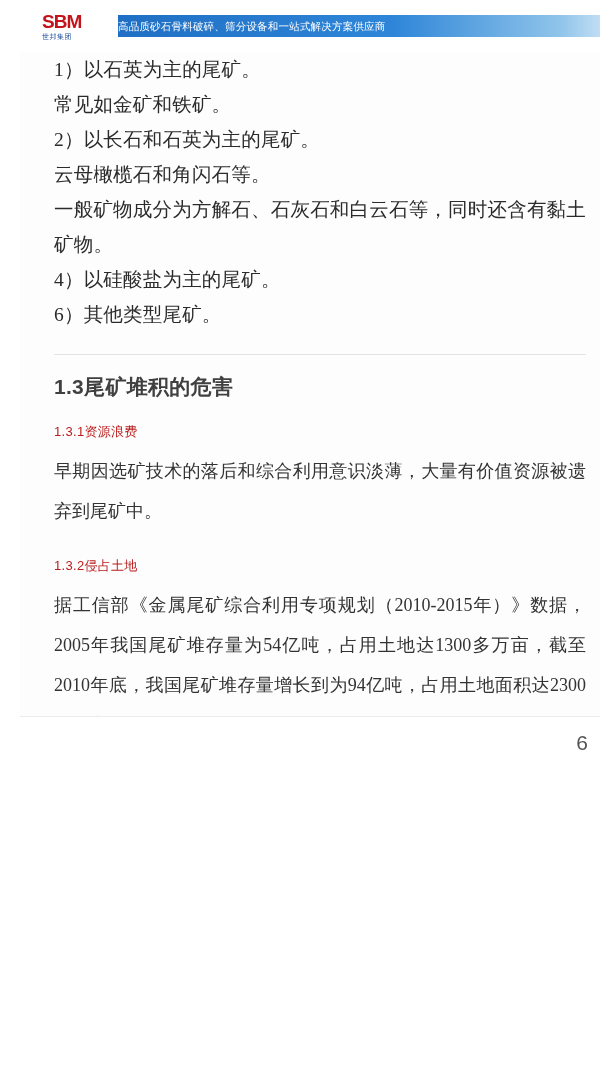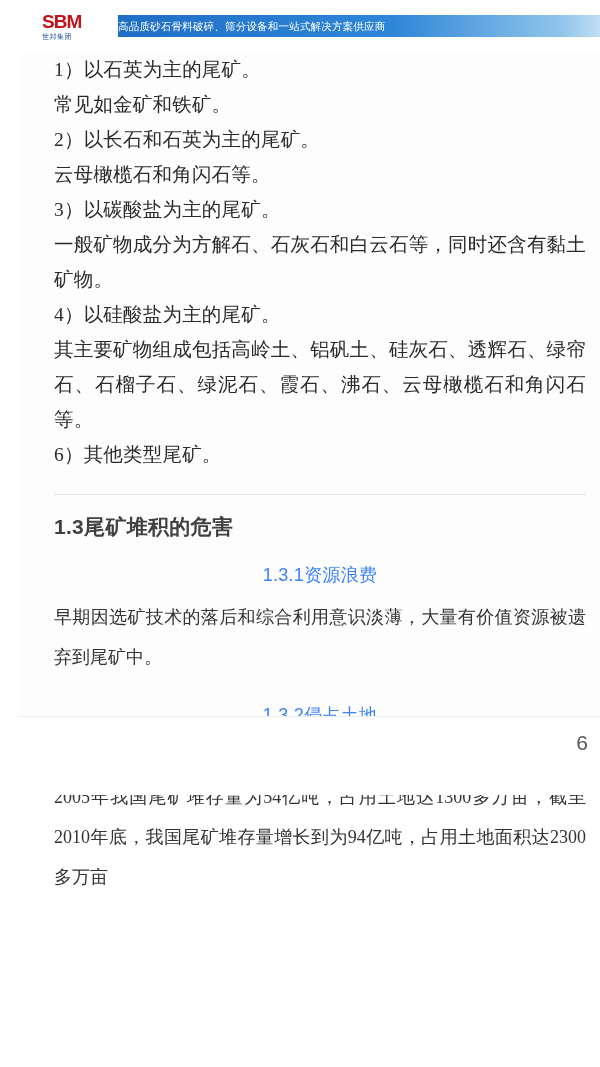--- a/index.html
+++ b/index.html
@@ -97,26 +97,25 @@
   h2.section-title {
     font-family: Liberation Sans, sans-serif;
     font-size: 21px;
     font-weight: bold;
     color: #404040;
     margin: 14px 0 22px 0;
     letter-spacing: 0.3px;
   }
   h3.sub-title {
     font-family: "Liberation Sans", sans-serif;
-    font-size: 18px;
+    font-size: 13px;
     font-weight: normal;
-    color: #3b82f6;
+    color: #b91c1c;
     margin: 10px 0 10px 0;
     letter-spacing: 0.3px;
-    text-align: center;
   }
   h3.sub-title.bold {
     font-weight: normal;
     margin-top: 26px;
   }
   .body-para {
     font-size: 18px;
     line-height: 40px;
     color: #333333;
     margin: 0 0 4px 0;
@@ -155,24 +154,22 @@
     <div class="header-banner">高品质砂石骨料破碎、筛分设备和一站式解决方案供应商</div>
   </div>
 
   <div class="content">
 
     <div class="list-block">
       <p class="para">1）以石英为主的尾矿。</p>
       <p class="para">常见如金矿和铁矿。</p>
       <p class="para">2）以长石和石英为主的尾矿。</p>
       <p class="para">云母橄榄石和角闪石等。</p>
-      <p class="para">3）以碳酸盐为主的尾矿。</p>
       <p class="para">一般矿物成分为方解石、石灰石和白云石等，同时还含有黏土矿物。</p>
       <p class="para">4）以硅酸盐为主的尾矿。</p>
-      <p class="para">其主要矿物组成包括高岭土、铝矾土、硅灰石、透辉石、绿帘石、石榴子石、绿泥石、霞石、沸石、云母橄榄石和角闪石等。</p>
       <p class="para">6）其他类型尾矿。</p>
     </div>
 
     <hr class="divider">
 
     <h2 class="section-title">1.3尾矿堆积的危害</h2>
 
     <h3 class="sub-title">1.3.1资源浪费</h3>
     <p class="body-para">早期因选矿技术的落后和综合利用意识淡薄，大量有价值资源被遗弃到尾矿中。</p>
 

